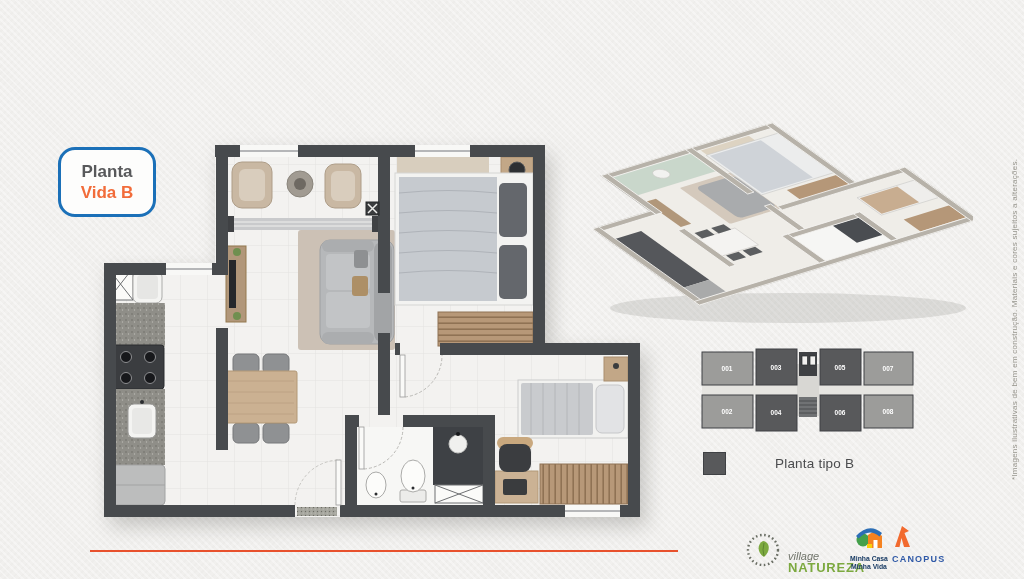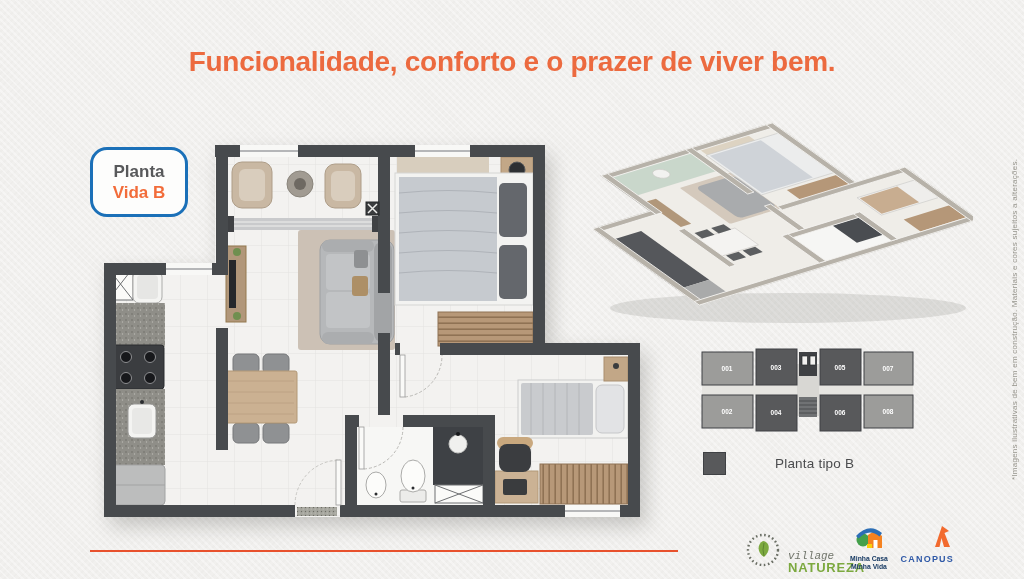--- a/index.html
+++ b/index.html
@@ -12,52 +12,51 @@
     font-family:"Liberation Sans", sans-serif;
   }
   .title{
     position:absolute;top:46px;left:0;width:1024px;text-align:center;
     font-size:28px;font-weight:700;letter-spacing:-.3px;color:#ec6a3f;
   }
   .badge{
     position:absolute;left:58px;top:147px;width:92px;height:64px;
     border:3px solid #1b70b8;border-radius:17px;background:#fdfdfc;
     display:flex;flex-direction:column;align-items:center;justify-content:center;
-    font-weight:700;font-size:17px;line-height:21px;margin-left:32px;
+    font-weight:700;font-size:17px;line-height:21px;
   }
   .badge .l1{color:#58595b;}
   .badge .l2{color:#f26c3a;}
   .plan2d{position:absolute;left:100px;top:138px;filter:drop-shadow(6px 9px 10px rgba(90,88,82,.30));}
   .plan3d{position:absolute;left:593px;top:100px;}
   .keyplan{position:absolute;left:700px;top:344px;}
   .legend{position:absolute;left:703px;top:452px;display:flex;align-items:center;gap:37px;}
   .legend .swatch{width:21px;height:21px;background:#58595b;border:1px solid #3f4144;}
   .legend .lab{margin-left:12px;font-size:13.5px;color:#4b4c4e;letter-spacing:.2px;}
   .disclaimer{
     position:absolute;right:5px;top:100px;height:380px;display:flex;align-items:center;
     writing-mode:vertical-rl;transform:rotate(180deg);
     font-size:8px;color:#97958d;letter-spacing:.25px;text-align:center;
   }
   .footer-line{position:absolute;left:90px;top:550px;width:588px;height:2px;background:#e8512d;}
   .logo-village{position:absolute;left:743px;top:526px;display:flex;align-items:center;}
   .logo-village .txt{margin-left:5px;line-height:12px;}
-  .logo-village .v1{font-family:Liberation Mono, monospace;font-style:italic;font-size:11px;color:#71756b;margin-top:24px;}
+  .logo-village .v1{font-family:Liberation Sans, sans-serif;font-style:italic;font-size:11px;color:#71756b;margin-top:24px;}
   .logo-village .v2{font-family:Liberation Sans, sans-serif;font-weight:700;font-size:13px;color:#7ca93f;letter-spacing:.8px;}
   .logo-mcmv{position:absolute;left:845px;top:524px;width:48px;text-align:center;}
   .logo-mcmv .txt{font-size:6.8px;font-weight:700;color:#173a63;line-height:7.5px;margin-top:1px;}
-  .logo-canopus{position:absolute;left:892px;top:524px;width:62px;text-align:right;}
+  .logo-canopus{position:absolute;left:892px;top:524px;width:62px;text-align:left;}
   .logo-canopus .txt{font-size:9px;font-weight:700;color:#2f59a7;letter-spacing:1.2px;margin-top:2px;}
   svg text{font-family:"Liberation Sans",sans-serif;}
 </style>
 </head>
 <body>
 
 <div class="page">
 
-  <div class="title">Funcionalidade, conforto e o prazer de viver bem.</div>
 
   <div class="badge">
     <span class="l1">Planta</span>
     <span class="l2">Vida B</span>
   </div>
 
   <svg class="plan2d" width="560" height="382" viewBox="0 0 560 382">
     <defs>
       <pattern id="tiles" width="27" height="27" patternUnits="userSpaceOnUse">
         <rect width="27" height="27" fill="#f3f2f0"></rect>

